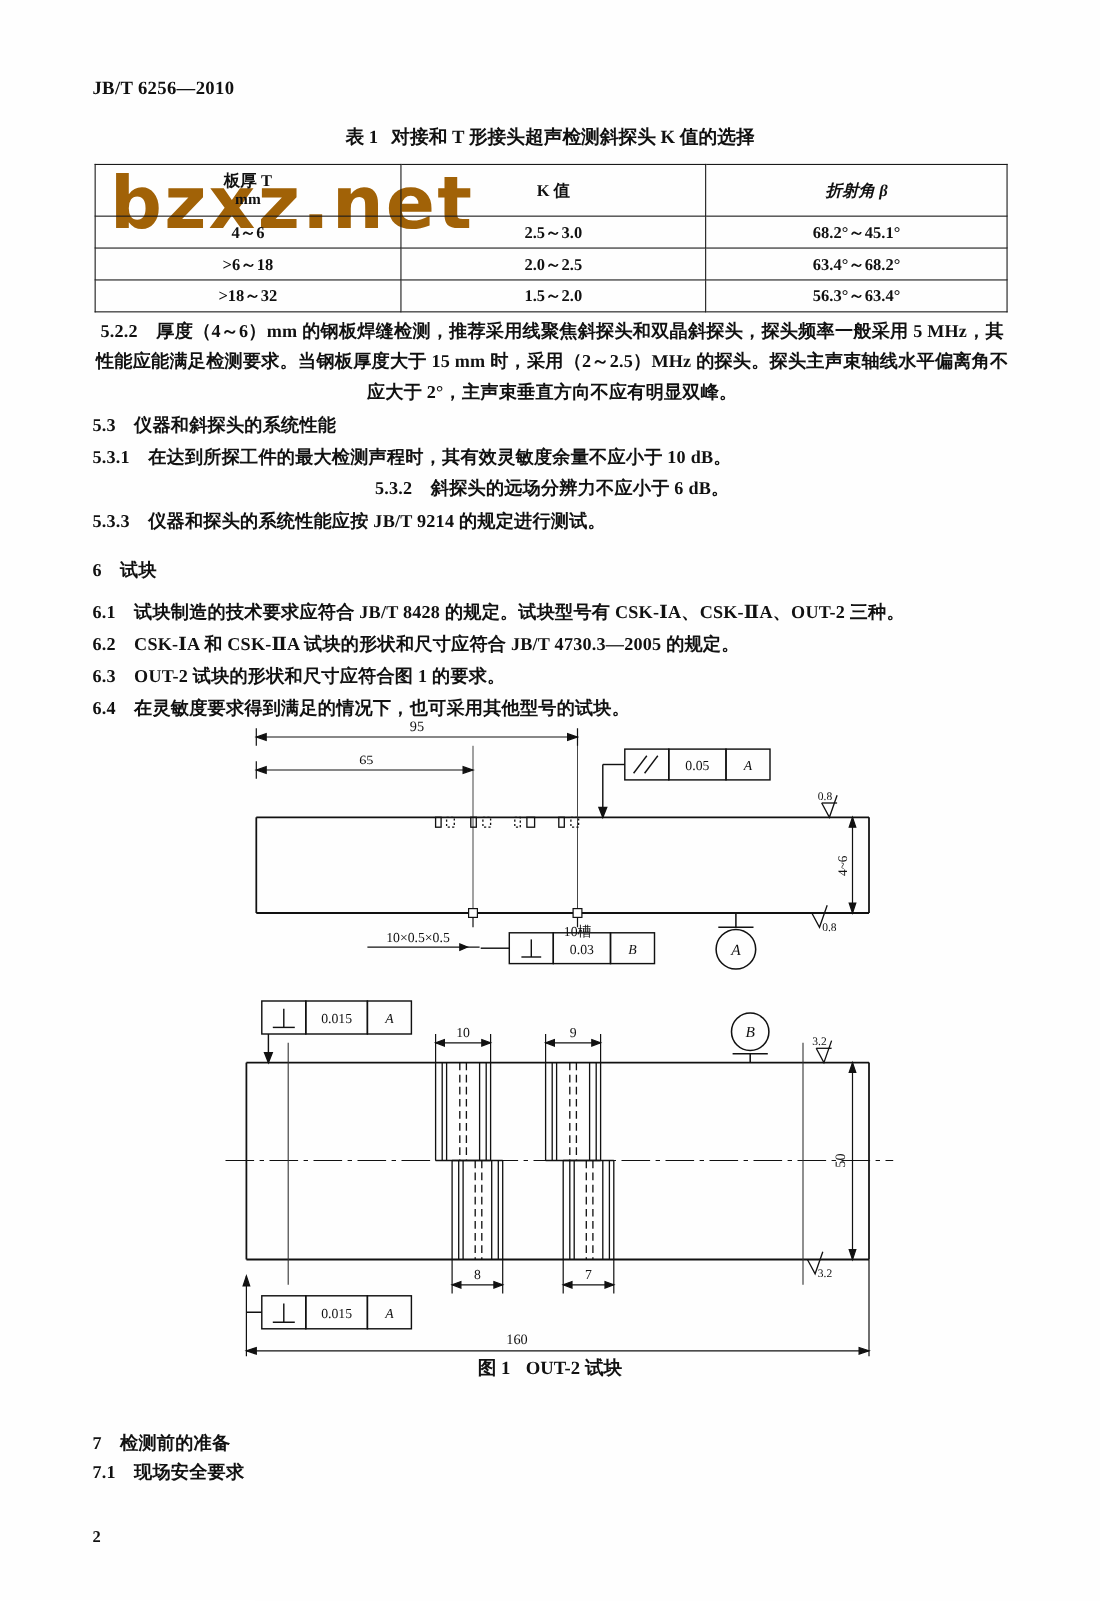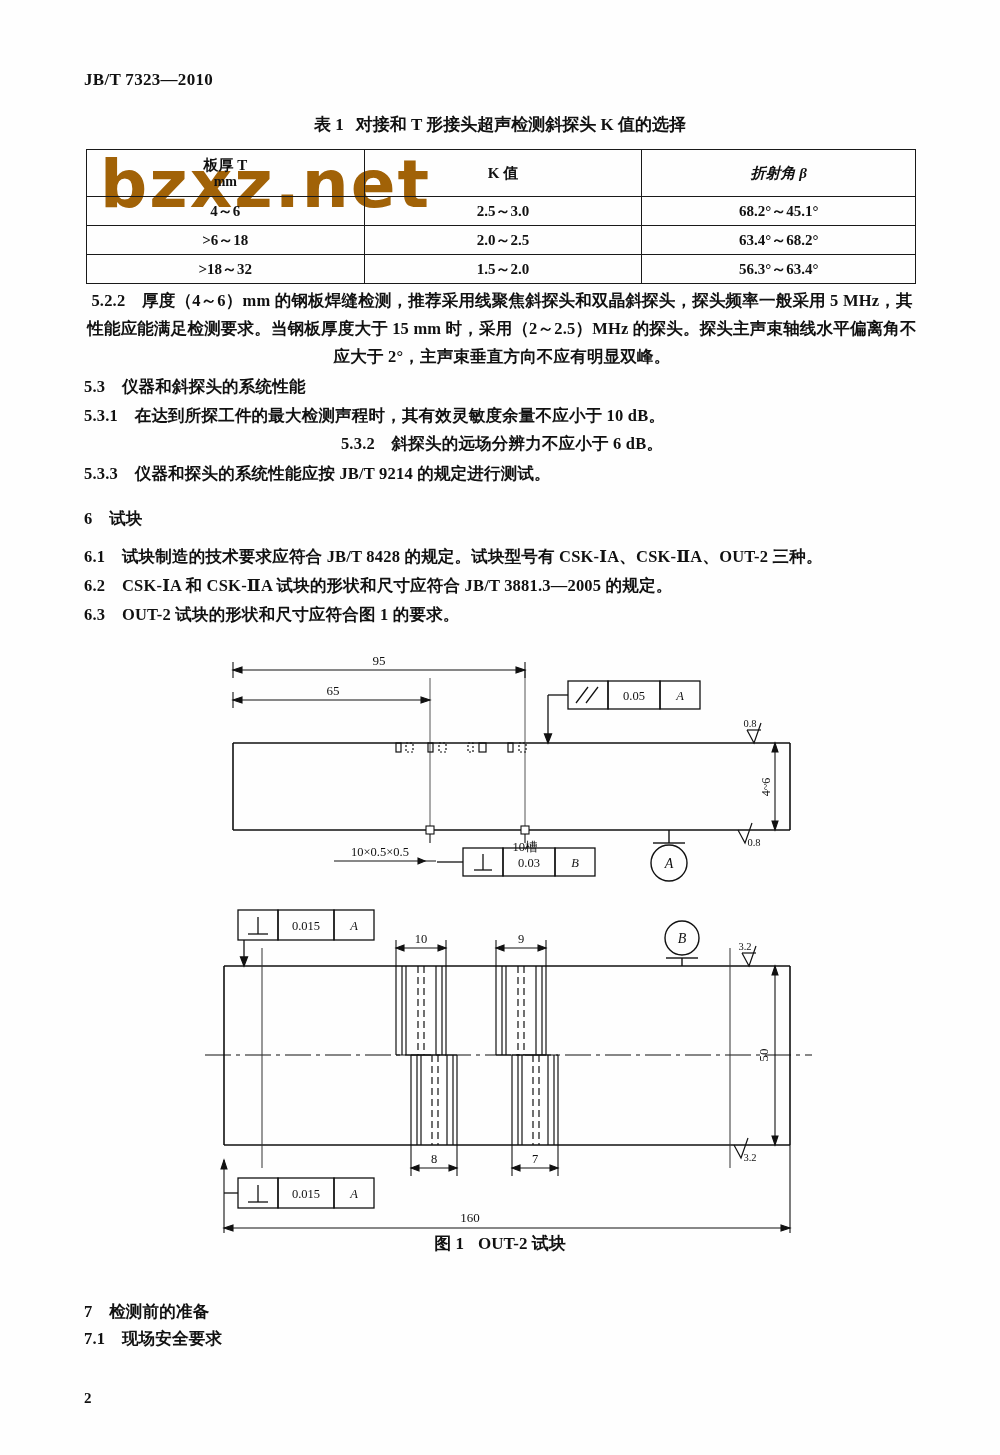--- a/index.html
+++ b/index.html
@@ -128,21 +128,21 @@
   }
   svg text { font-family: "Liberation Serif", serif; }
 </style>
 </head>
 <body>
 
 <div id="page">
 
   <div class="watermark">bzxz.net</div>
 
-  <div class="doc-header">JB/T 7323—2010</div>
+  <div class="doc-header">JB/T 6256—2010</div>
 
   <div class="table-title">
     <span>表 1</span><span class="sp"></span><span>对接和 T 形接头超声检测斜探头 K 值的选择</span>
   </div>
 
   <table class="k-table">
     <thead>
       <tr>
         <th class="col1">
           <span class="hdr-stack">
@@ -178,22 +178,23 @@
   </table>
 
   <div class="body-text" style="top:287px;text-align:center;">5.2.2　厚度（4～6）mm 的钢板焊缝检测，推荐采用线聚焦斜探头和双晶斜探头，探头频率一般采用 5 MHz，其性能应能满足检测要求。当钢板厚度大于 15 mm 时，采用（2～2.5）MHz 的探头。探头主声束轴线水平偏离角不应大于 2°，主声束垂直方向不应有明显双峰。</div>
   <div class="body-text" style="top:373px;">5.3　仪器和斜探头的系统性能</div>
   <div class="body-text" style="top:402px;">5.3.1　在达到所探工件的最大检测声程时，其有效灵敏度余量不应小于 10 dB。</div>
   <div class="body-text" style="top:430px;text-align:center;">5.3.2　斜探头的远场分辨力不应小于 6 dB。</div>
   <div class="body-text" style="top:460px;">5.3.3　仪器和探头的系统性能应按 JB/T 9214 的规定进行测试。</div>
 
   <div class="body-text" style="top:505px;">6　试块</div>
   <div class="body-text" style="top:543px;">6.1　试块制造的技术要求应符合 JB/T 8428 的规定。试块型号有 CSK-ⅠA、CSK-ⅡA、OUT-2 三种。</div>
-  <div class="body-text" style="top:572px;">6.2　CSK-ⅠA 和 CSK-ⅡA 试块的形状和尺寸应符合 JB/T 3881.3—2005 的规定。</div>
+  <div class="body-text" style="top:572px;">6.2　CSK-ⅠA 和 CSK-ⅡA 试块的形状和尺寸应符合 JB/T 4730.3—2005 的规定。</div>
   <div class="body-text" style="top:601px;">6.3　OUT-2 试块的形状和尺寸应符合图 1 的要求。</div>
+  <div class="body-text" style="top:630px;">6.4　在灵敏度要求得到满足的情况下，也可采用其他型号的试块。</div>
 
   <div class="figure-wrap">
     <svg width="1000" height="600" viewBox="0 0 1000 600">
       <g stroke="#111" fill="none" stroke-width="1.3">
 
         <rect x="233" y="742" width="0" height="0"></rect>
 
         <g stroke-width="1.6">
           <line x1="233" y1="95" x2="790" y2="95"></line>
           <line x1="233" y1="95" x2="233" y2="182"></line>

